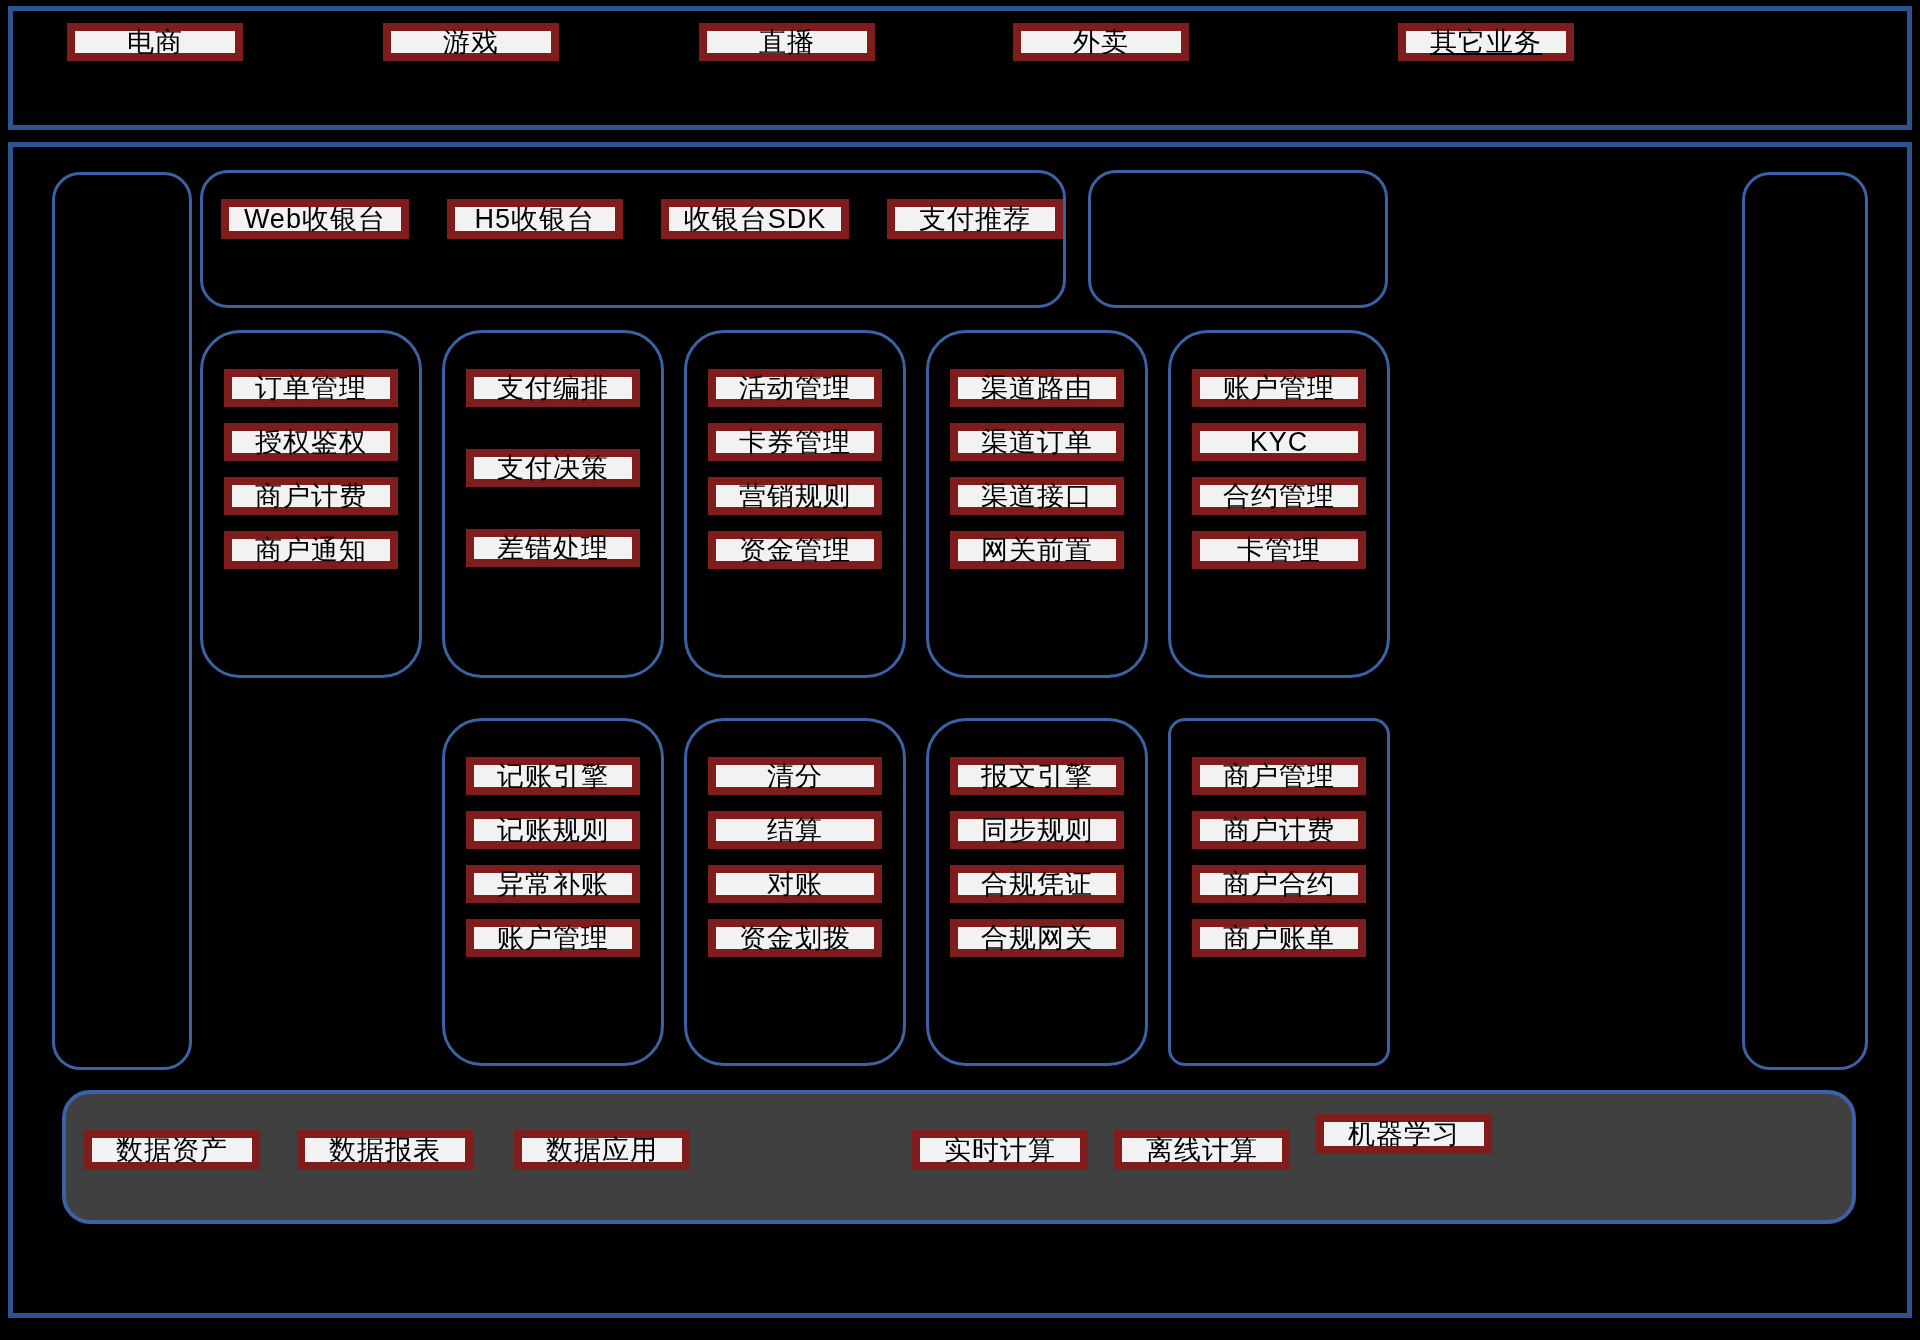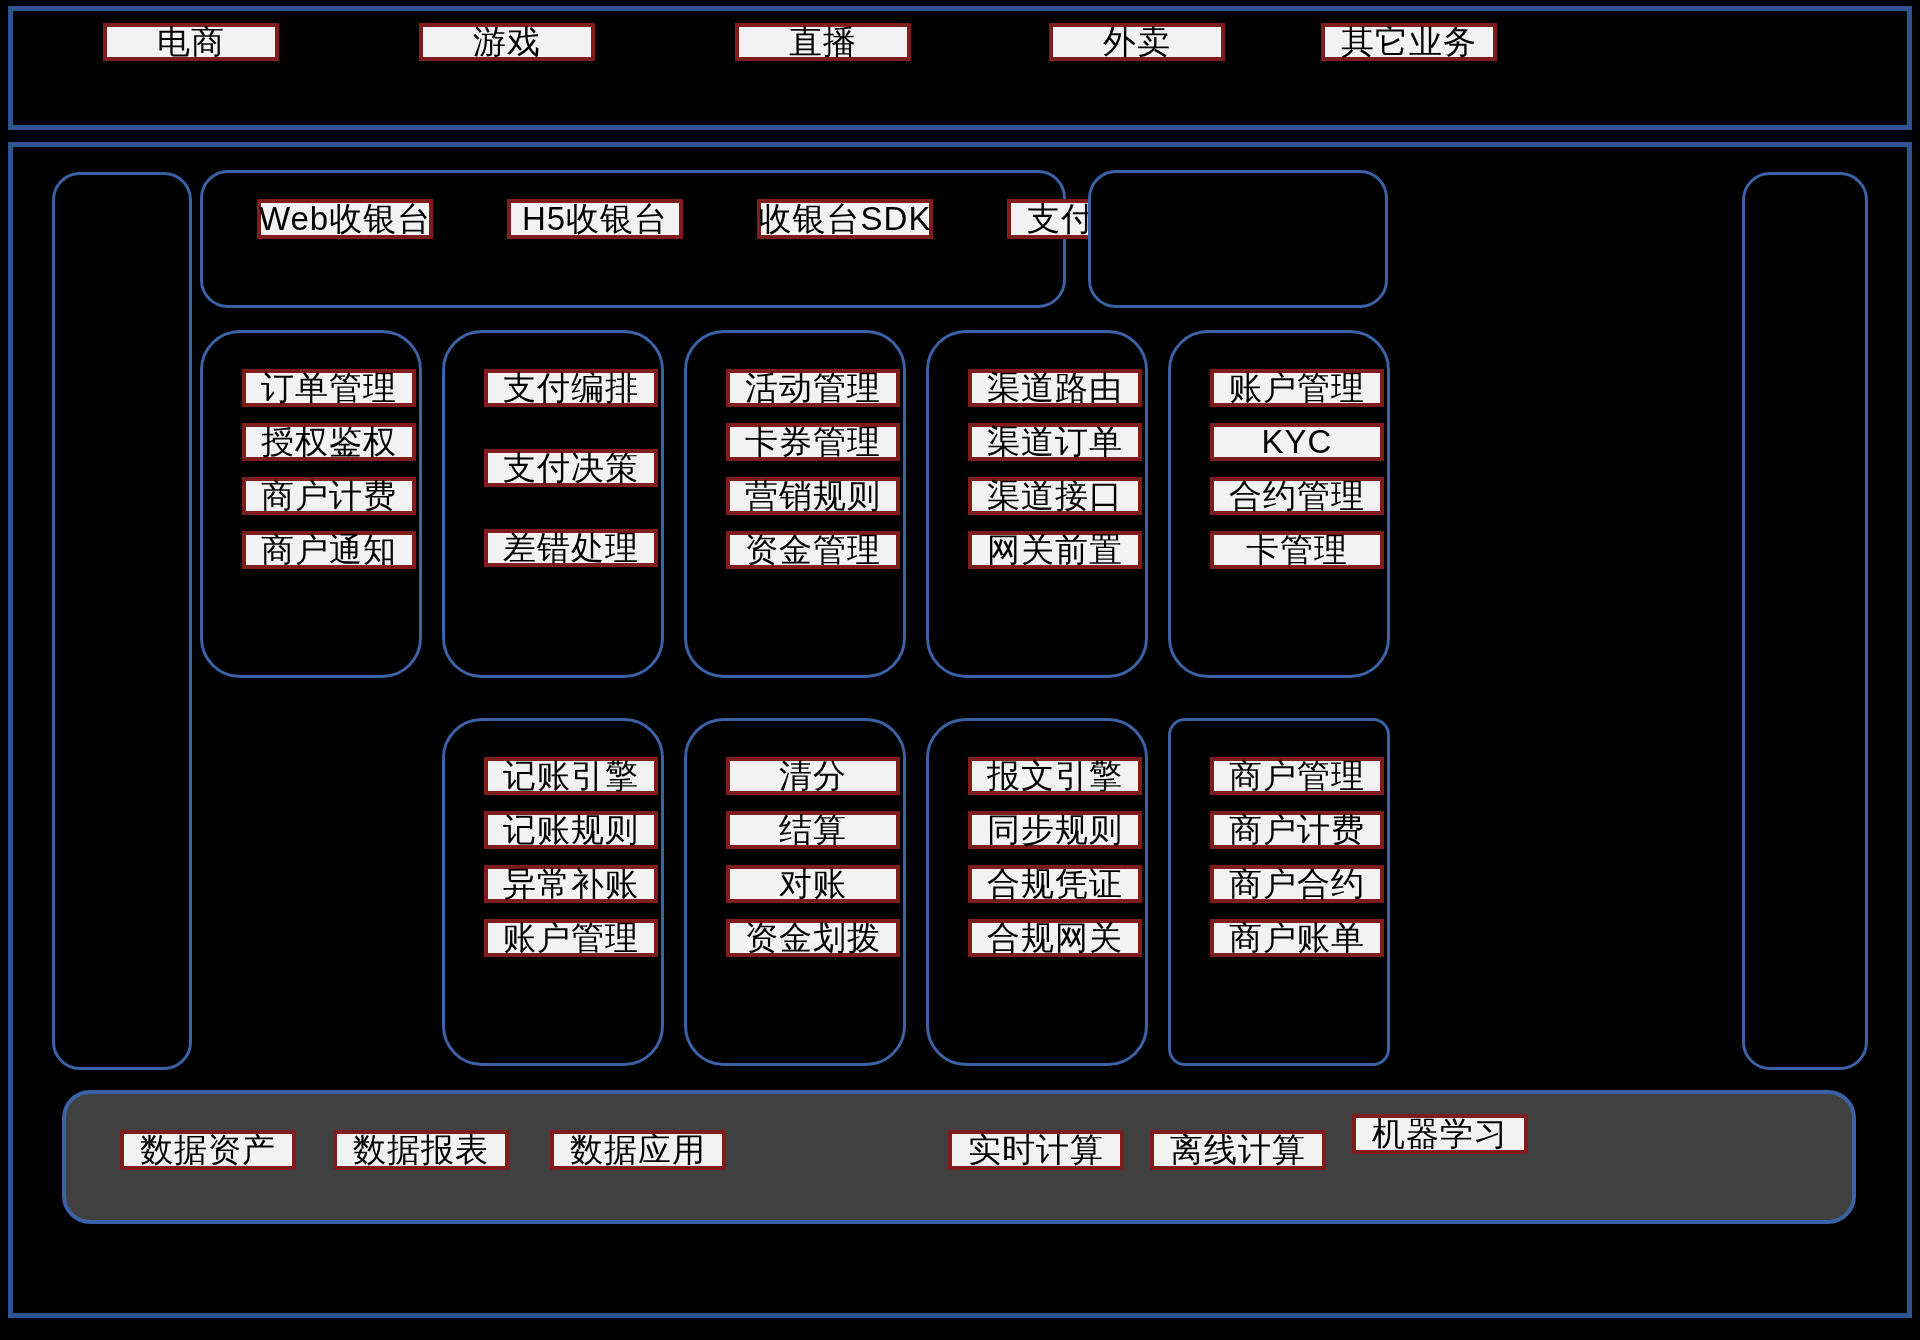--- a/index.html
+++ b/index.html
@@ -16,23 +16,23 @@
     border:3px solid #3a62a5; border-radius:28px; background:#000;
   }
   .group {
     position:absolute; box-sizing:border-box;
     border:3px solid #3a62a5; border-radius:40px; background:#000;
     display:flex; flex-direction:column; align-items:center;
     padding-top:36px; gap:16px;
   }
   .group.spread { gap:42px; }
   .chip {
-    background:#f2f2f2; border:4px solid #7f1d1d; color:#000;
+    background:#f2f2f2; border:8px solid #7f1d1d; color:#000;
     box-sizing:border-box; display:flex; align-items:center; justify-content:center;
-    font-size:33px; height:38px; white-space:nowrap; letter-spacing:1px;margin-left:36px;
+    font-size:27px; height:38px; white-space:nowrap; letter-spacing:1px;
   }
   .chip.w { width:174px; }
   .chip.fixed { position:absolute; width:176px; }
   .access {
     position:absolute; box-sizing:border-box;
     border:3px solid #3a62a5; border-radius:28px; background:#000;
     display:flex; align-items:flex-start; padding:26px 0 0 18px; gap:38px;
   }
   .access .chip { min-width:176px; height:40px; padding:0 22px; }
   .strip {
@@ -44,21 +44,21 @@
 </head>
 <body>
 
 <div class="canvas">
 
   <div class="frame" style="left:8px; top:6px; width:1904px; height:124px;">
     <div class="chip fixed" style="left:54px; top:12px;">电商</div>
     <div class="chip fixed" style="left:370px; top:12px;">游戏</div>
     <div class="chip fixed" style="left:686px; top:12px;">直播</div>
     <div class="chip fixed" style="left:1000px; top:12px;">外卖</div>
-    <div class="chip fixed" style="left:1272px; top:12px;">其它业务</div>
+    <div class="chip fixed" style="left:1385px; top:12px;text-decoration:underline;">其它业务</div>
   </div>
 
   <div class="frame" style="left:8px; top:142px; width:1904px; height:1176px;"></div>
 
   <div class="rail" style="left:52px; top:172px; width:140px; height:898px;"></div>
 
   <div class="rail" style="left:1742px; top:172px; width:126px; height:898px;"></div>
 
   <div class="access" style="left:200px; top:170px; width:866px; height:138px;text-align:center;">
     <div class="chip">Web收银台</div>

